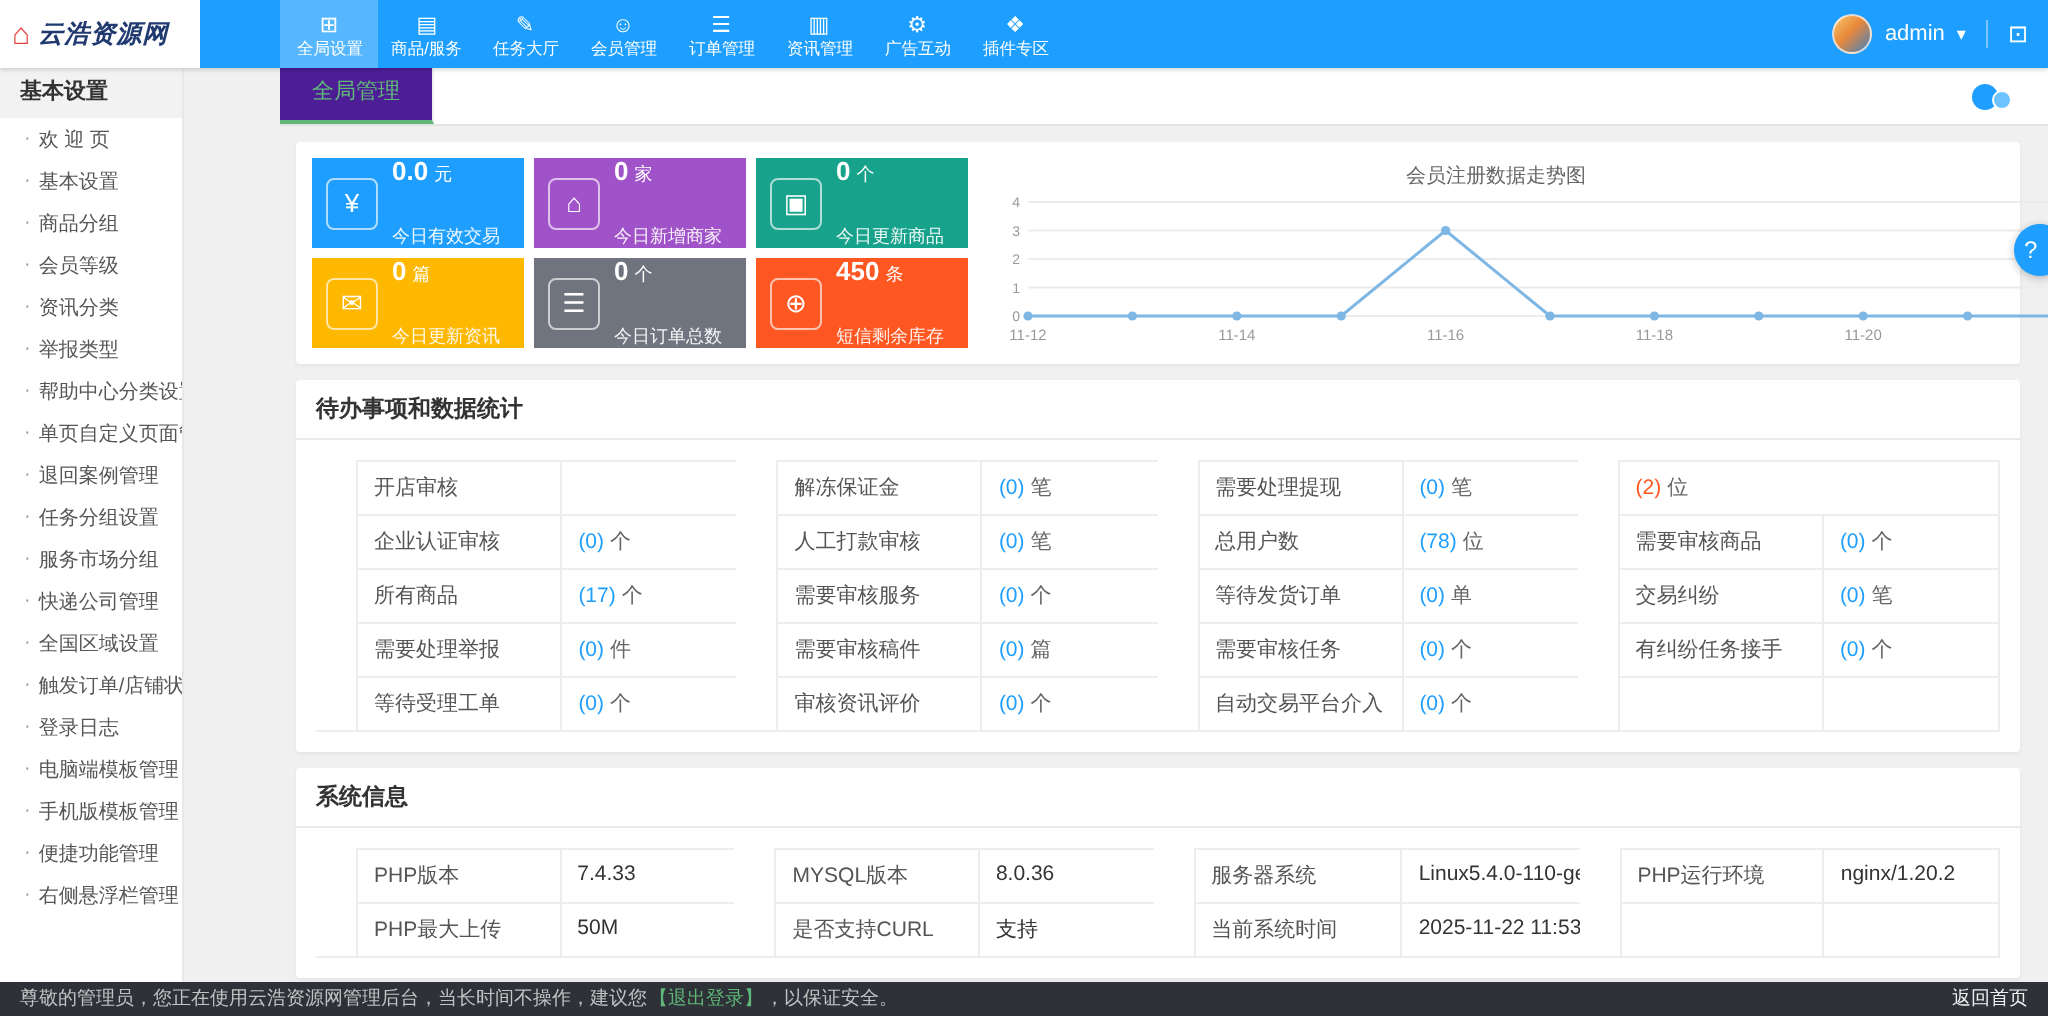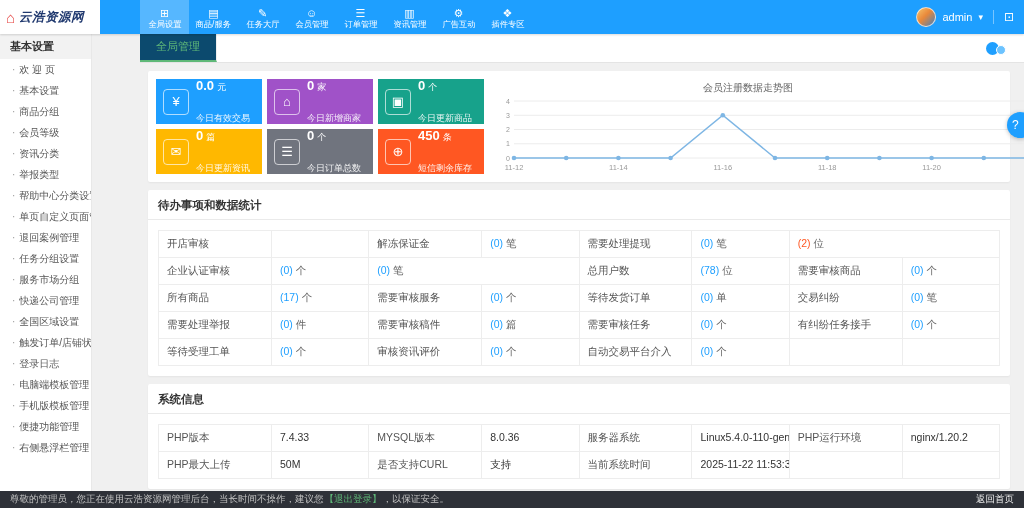--- a/index.html
+++ b/index.html
@@ -28,21 +28,21 @@
   .layout{display:flex;height:457px;gap:48px;}
   .sidebar{width:92px;background:#fff;border-right:1px solid #E8E8E8;overflow:hidden;}
   .side-title{height:25px;line-height:25px;background:#F2F2F2;font-weight:bold;font-size:11px;padding-left:10px;color:#333;}
   .side-list{list-style:none;}
   .side-item{height:21px;font-size:10px;color:#565656;padding-left:12px;cursor:pointer;white-space:nowrap;display:flex;align-items:center;gap:4px;}
   .side-dot{color:#999;}
   .content{flex:1;display:flex;flex-direction:column;min-width:0;position:relative;}
 
   
   .tabbar{height:29px;background:#fff;border-bottom:1px solid #E4E4E4;display:flex;align-items:flex-end;position:relative;}
-  .tab{padding:0 16px;height:29px;line-height:27px;font-size:11px;color:#5FB878;background:#0c4a6e;border-right:1px solid #EEE;border-bottom:2px solid #5FB878;cursor:pointer;}
+  .tab{padding:0 16px;height:29px;line-height:27px;font-size:11px;color:#5FB878;background:#4c1d95;border-right:1px solid #EEE;border-bottom:2px solid #5FB878;cursor:pointer;}
   .theme-dots{position:absolute;right:12px;top:7px;width:26px;height:16px;cursor:pointer;}
   .dot-a{position:absolute;left:0;top:1px;width:13px;height:13px;border-radius:50%;background:var(--accent);}
   .dot-b{position:absolute;left:10px;top:4px;width:10px;height:10px;border-radius:50%;background:#6CC3FF;border:1px solid #fff;}
 
   
   .scroll{flex:1;padding:8px 14px 0 8px;overflow:hidden;}
   .panel{background:#fff;border-radius:2px;box-shadow:0 1px 2px rgba(0,0,0,.05);}
   .dash{display:flex;padding:8px;gap:10px;}
   .cards{display:grid;grid-template-columns:repeat(3,106px);grid-auto-rows:45px;gap:5px;}
   .stat-card{display:flex;align-items:center;gap:7px;padding:0 7px;color:#fff;cursor:pointer;}
@@ -51,21 +51,21 @@
   .card-unit{font-size:9px;}
   .card-label{font-size:9px;opacity:.92;margin-top:18px;white-space:nowrap;}
   .chart-area{flex:1;min-width:0;}
   .chart-title{text-align:center;font-size:10px;color:#666;padding-top:2px;}
   .chart-plot{width:100%;height:78px;}
 
   
   .panel-block{margin-top:8px;padding-bottom:10px;}
   .panel-title{height:30px;line-height:30px;padding:0 10px;font-weight:bold;font-size:11.5px;color:#333;border-bottom:1px solid #EAEAEA;}
   .t-grid{display:grid;grid-template-columns:repeat(4,1fr);margin:10px 10px 0 10px;border-right:1px solid #EDEDED;border-bottom:1px solid #EDEDED;}
-  .t-cell{display:flex;border-left:1px solid #EDEDED;border-top:1px solid #EDEDED;min-height:25px;}
+  .t-cell{display:flex;border-left:1px solid #EDEDED;border-top:1px solid #EDEDED;min-height:25px;margin-left:20px;}
   .t-label{flex:0 0 54%;padding:6px 8px;color:#555;font-size:10.5px;border-right:1px solid #EDEDED;white-space:nowrap;overflow:hidden;}
   .t-value{flex:1;padding:6px 8px;font-size:10.5px;white-space:nowrap;overflow:hidden;}
   .t-count{color:var(--accent);cursor:pointer;}
   .t-count.alert{color:#FF5722;}
   .t-unit{color:#666;margin-left:3px;}
   .si-value{color:#333;}
 
   
   .bottombar{position:absolute;left:0;bottom:0;width:100%;height:17px;background:#2E3138;color:#C2C2C2;font-size:9.5px;display:flex;align-items:center;justify-content:space-between;padding:0 10px;z-index:6;}
   .logout{color:#5FB878;cursor:pointer;margin:0 1px;text-decoration:none;}
@@ -326,20 +326,21 @@
               <span class="t-count alert">(2)</span><span class="t-unit">位</span>
             </div>
           </div>
             <div class="t-cell">
             <div class="t-label">企业认证审核</div>
             <div class="t-value">
               <span class="t-count">(0)</span><span class="t-unit">个</span>
             </div>
           </div>
             <div class="t-cell">
+            <div class="t-label">人工打款审核</div>
             <div class="t-value">
               <span class="t-count">(0)</span><span class="t-unit">笔</span>
             </div>
           </div>
             <div class="t-cell">
             <div class="t-label">总用户数</div>
             <div class="t-value">
               <span class="t-count">(78)</span><span class="t-unit">位</span>
             </div>
           </div>

